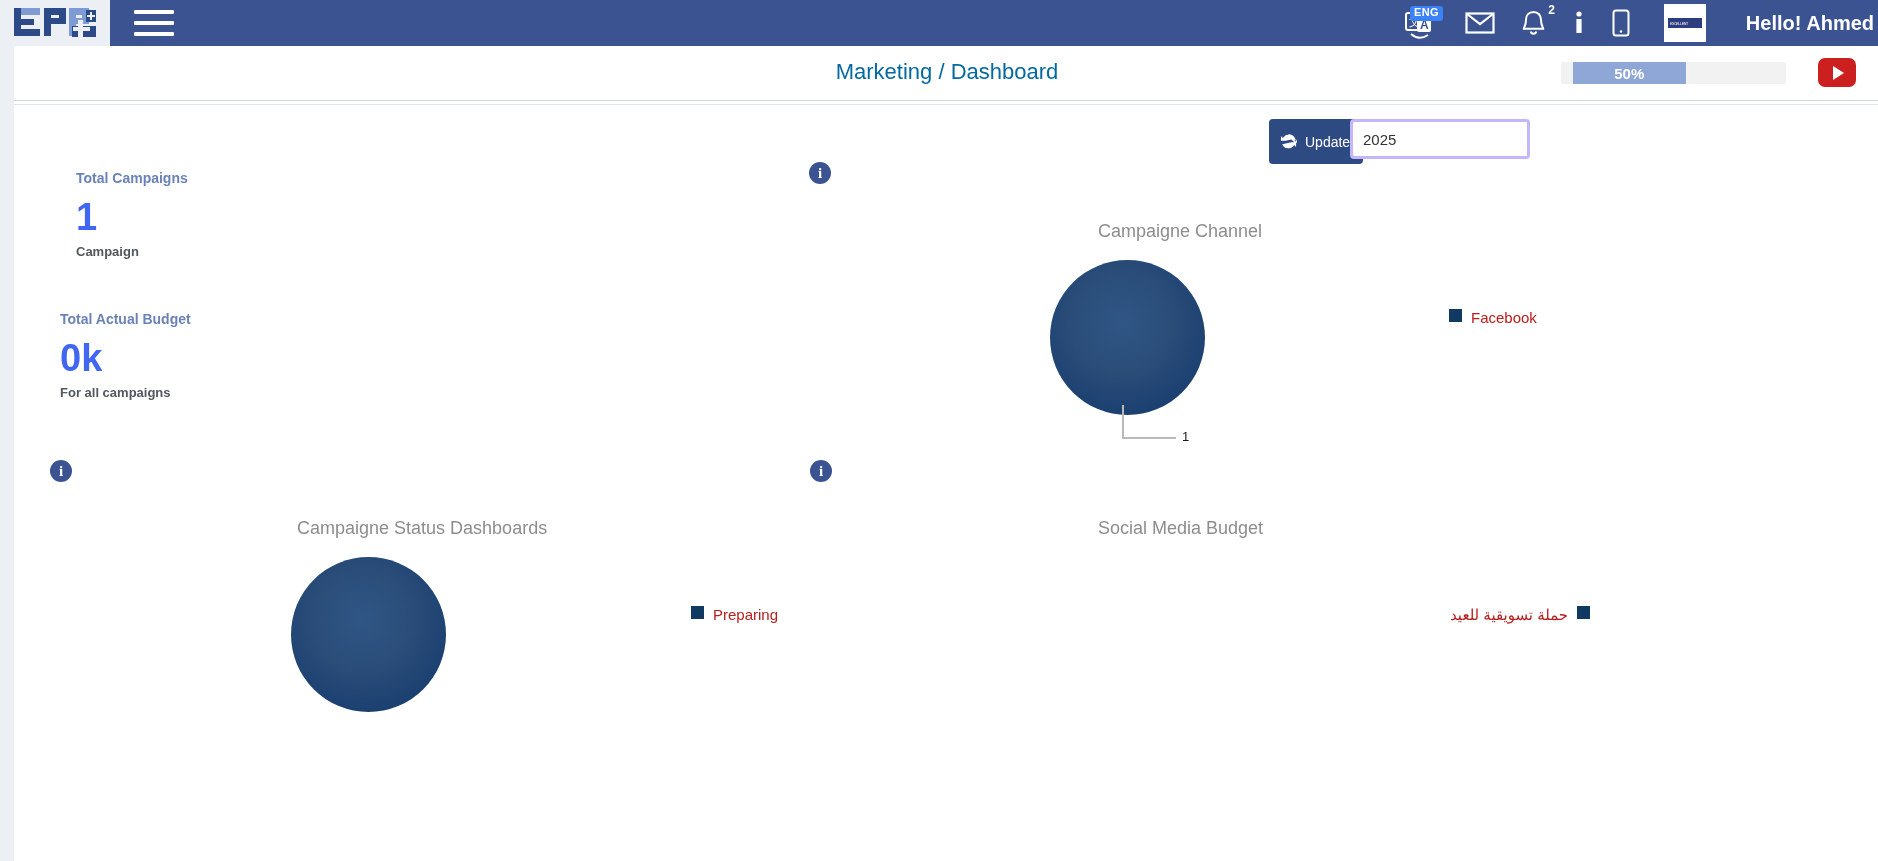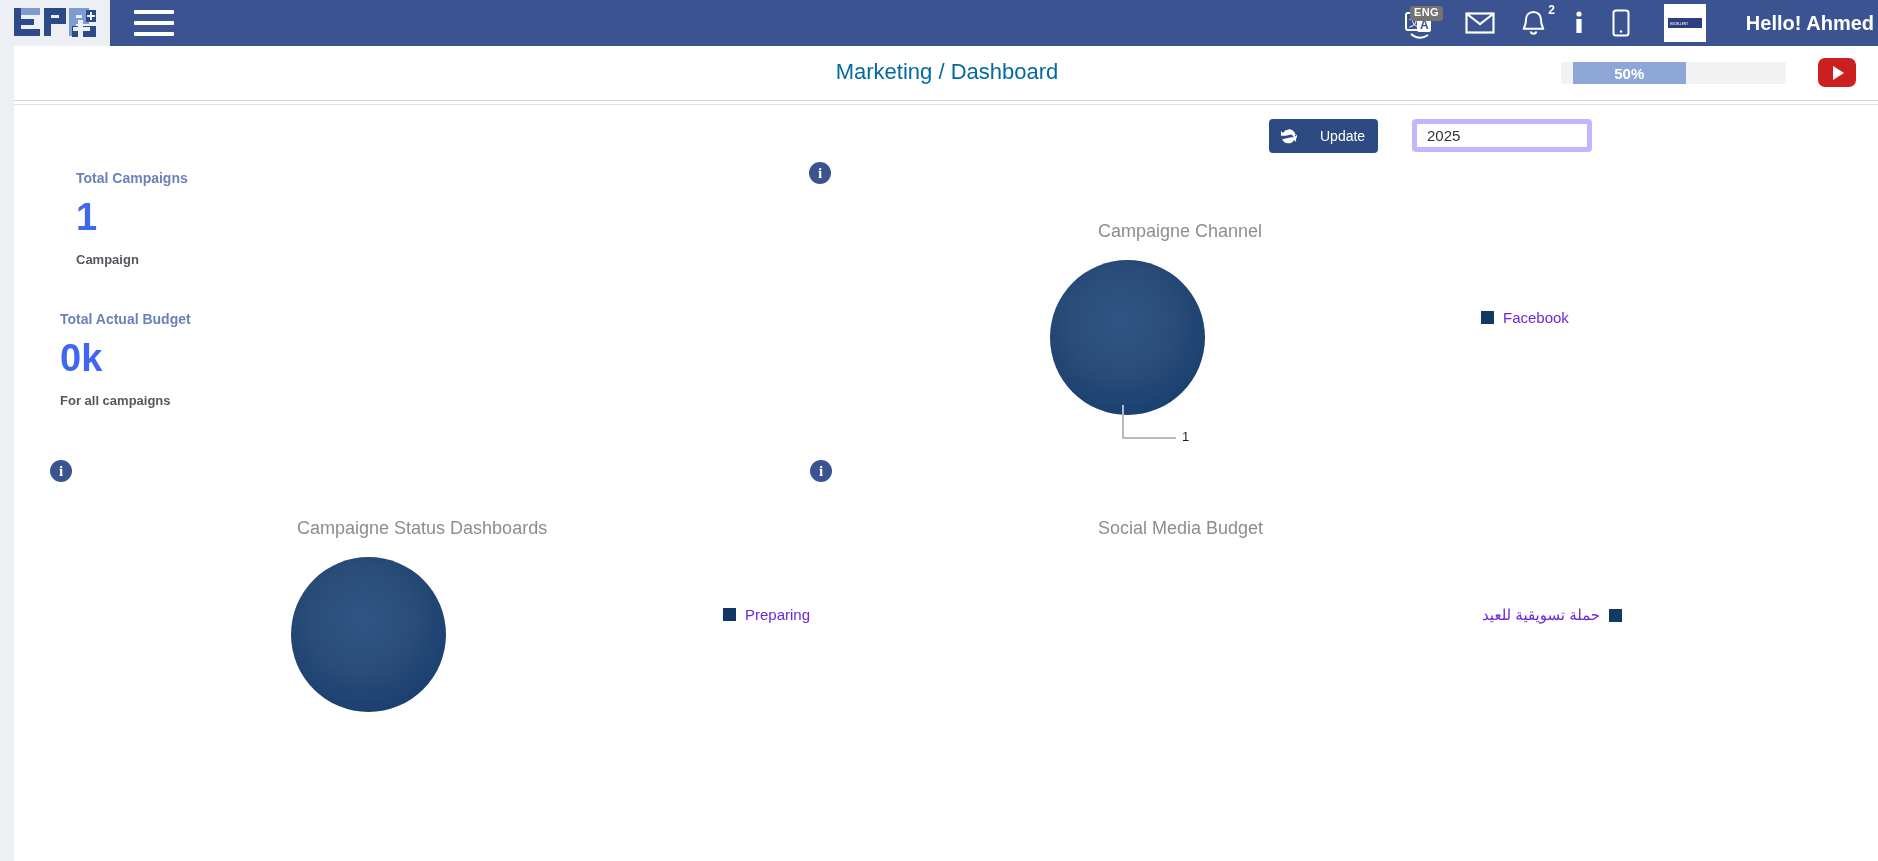--- a/index.html
+++ b/index.html
@@ -49,21 +49,21 @@
   .tb-icon {
     position: relative;
     display: flex; align-items: center; justify-content: center;
     color: #ffffff;
     cursor: pointer;
     height: 46px;
   }
   .lang-icon { position: relative; width: 36px; height: 38px; }
   .lang-badge {
     position: absolute; top: 2px; right: -4px;
-    background: #737373; color: #ffffff;
+    background: #3b82f6; color: #ffffff;
     font-size: 11px; font-weight: bold;
     padding: 1px 4px 2px 4px; border-radius: 3px;
     line-height: 1.05;
     letter-spacing: .3px;
   }
   .notif-badge {
     position: absolute; top: 4px; right: -9px;
     color: #ffffff; font-size: 12px; font-weight: bold;
     line-height: 1;
   }
@@ -141,46 +141,46 @@
   .content {
     position: absolute; left: 14px; top: 104px;
     width: 1864px; height: 757px;
     background: #ffffff;
     border-top: 1px solid #dfe3ea;
   }
 
   
   .update-btn {
     position: absolute; left: 1255px; top: 14px;
-    height: 34px; padding: 0 13px 0 11px;
+    height: 45px; padding: 0 13px 0 11px;
     background: #2e4a83; color: #ffffff;
     border: none; border-radius: 4px;
-    display: flex; align-items: center; gap: 23px;
+    display: flex; align-items: center; gap: 8px;
     font-size: 14px; cursor: pointer;
     font-family: "Liberation Sans", sans-serif;
   }
   .year-group {
-    position: absolute; left: 1398px; top: 14px;
-    width: 180px; height: 33px;
+    position: absolute; left: 1336px; top: 14px;
+    width: 180px; height: 40px;
     display: flex;
-    border: 5px solid #c4b5fd; border-radius: 4px;
+    border: 3px solid #c4b5fd; border-radius: 4px;
     background: #ffffff; overflow: hidden;
   }
   .year-input {
     flex: 1 1 auto; border: none; outline: none;
     padding: 0 10px; font-size: 15px; color: #333;
     font-family: "Liberation Sans", sans-serif;
     background: #ffffff;
   }
 
   
   .kpi { position: absolute; }
   .kpi-title { font-size: 14px; font-weight: bold; color: #6b82b8; }
   .kpi-value { font-size: 38px; font-weight: bold; color: #4066f2; line-height: 1.05; margin-top: 12px;}
-  .kpi-sub { font-size: 13px; font-weight: bold; color: #53585f; margin-top: 14px;}
+  .kpi-sub { font-size: 13px; font-weight: bold; color: #53585f; margin-top: 6px;}
 
   
   .info-icon {
     position: absolute;
     width: 22px; height: 22px; border-radius: 50%;
     background: #3b5491; color: #ffffff;
     font-size: 15px; font-weight: bold;
     display: flex; align-items: center; justify-content: center;
     font-family: "Liberation Serif", serif;
     cursor: pointer;
@@ -195,24 +195,23 @@
     margin-top: 21px;
   }
   .pie {
     position: absolute;
     border-radius: 50%;
     background: radial-gradient(circle at 46% 40%, #2f5686 0%, #2b4e79 38%, #1e4272 68%, #123766 100%);
     box-shadow: 0 0 0 0 rgba(0,0,0,0);
   }
   .legend {
     position: absolute;
-    display: flex; align-items: center; gap: 9px;
-    font-size: 15px; color: #6d28d9;
+    display: flex; align-items: flex-start; gap: 9px;
+    font-size: 15px; color: #b91c1c;
     white-space: nowrap;
-    margin-left: 32px;
   }
   .legend-swatch { width: 13px; height: 13px; background: #113a63; flex: 0 0 13px; }
   .legend.rtl { direction: rtl; }
 
   .leader { position: absolute; }
   .leader-v {
     position: absolute; width: 2px; background: #b9b9b9;
   }
   .leader-h {
     position: absolute; height: 2px; background: #b9b9b9;

